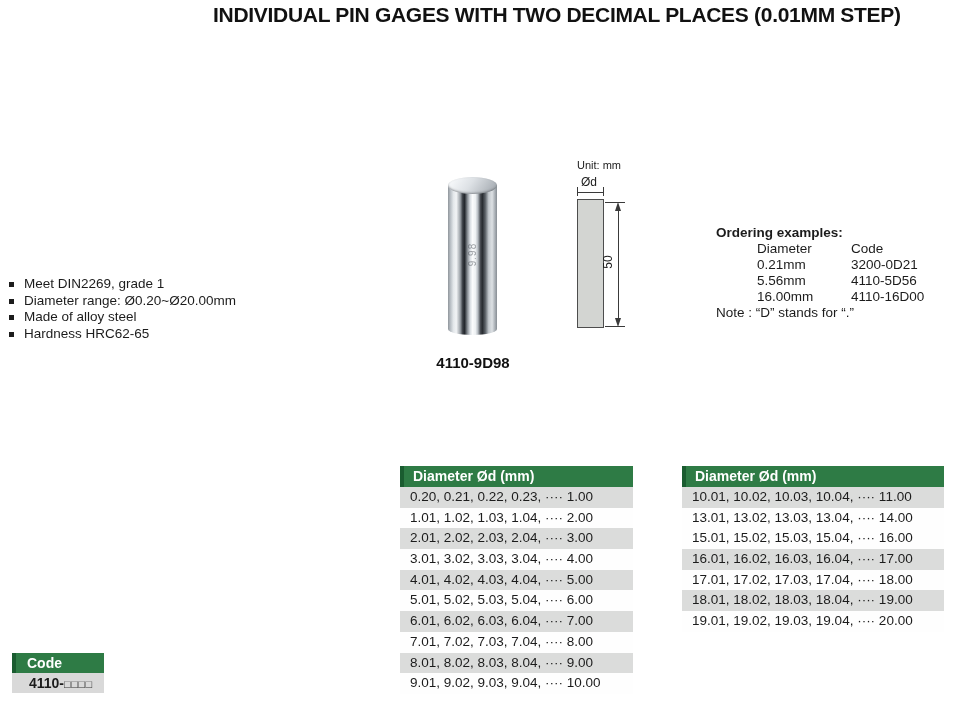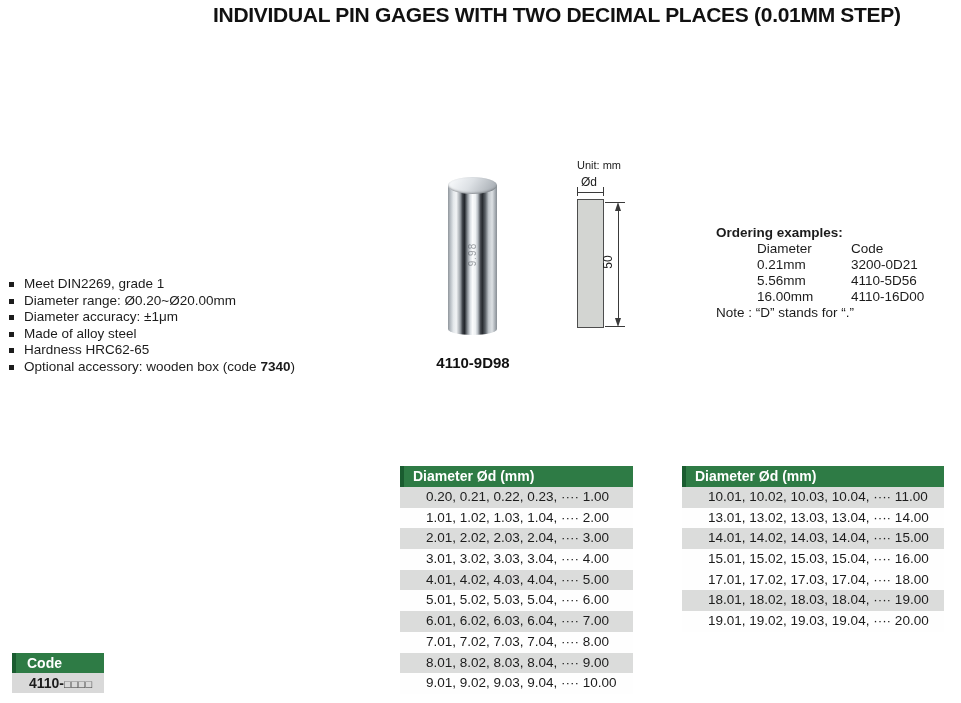--- a/index.html
+++ b/index.html
@@ -80,21 +80,21 @@
 
   
   .dia-table { position:absolute; top:466px; }
   .dia-table.t1 { left:400px; width:233px; }
   .dia-table.t2 { left:682px; width:262px; }
   .tbl-hdr {
     height:21px; line-height:21px; background:#2e7b45; border-left:4px solid #1a5c30;
     color:#ffffff; font-weight:bold; font-size:14px; padding-left:9px; white-space:pre;
   }
   .tbl-row {
-    height:20.7px; line-height:20.7px; font-size:13.5px; padding-left:26px;
+    height:20.7px; line-height:20.7px; font-size:13.5px; padding-left:10px;
     white-space:pre; color:#1c1c1c;
   }
   .tbl-row.odd  { background:#dbdcdb; }
   .tbl-row.even { background:#fefefe; }
 
   
   .code-box { position:absolute; left:12px; top:653px; width:92px; }
   .code-hdr {
     height:20px; line-height:20px; background:#2e7b45; border-left:4px solid #1a5c30;
     color:#fff; font-weight:bold; font-size:14px; padding-left:11px;
@@ -107,24 +107,22 @@
 </head>
 <body>
 
 <div class="page">
 
   <div class="title">INDIVIDUAL PIN GAGES WITH TWO DECIMAL PLACES (0.01MM STEP)</div>
 
   <ul class="features">
     <li><span class="bullet"></span><span>Meet DIN2269, grade 1</span></li>
     <li><span class="bullet"></span><span>Diameter range: Ø0.20~Ø20.00mm</span></li>
-    <li><span class="bullet"></span><span>Diameter accuracy: ±1μm</span></li>
     <li><span class="bullet"></span><span>Made of alloy steel</span></li>
     <li><span class="bullet"></span><span>Hardness HRC62-65</span></li>
-    <li><span class="bullet"></span><span>Optional accessory: wooden box (code </span><span class="bold">7340</span><span>)</span></li>
   </ul>
 
   <div class="pin-wrap">
     <div class="pin-body"></div>
     <div class="pin-top"></div>
     <div class="pin-marking">9.98</div>
   </div>
   <div class="model-label">4110-9D98</div>
 
   <div class="unit-label">Unit: mm</div>
@@ -172,22 +170,22 @@
     <div class="tbl-row odd">6.01, 6.02, 6.03, 6.04, ···· 7.00</div>
     <div class="tbl-row even">7.01, 7.02, 7.03, 7.04, ···· 8.00</div>
     <div class="tbl-row odd">8.01, 8.02, 8.03, 8.04, ···· 9.00</div>
     <div class="tbl-row even">9.01, 9.02, 9.03, 9.04, ···· 10.00</div>
   </div>
 
   <div class="dia-table t2">
     <div class="tbl-hdr">Diameter Ød (mm)</div>
     <div class="tbl-row odd">10.01, 10.02, 10.03, 10.04, ···· 11.00</div>
     <div class="tbl-row even">13.01, 13.02, 13.03, 13.04, ···· 14.00</div>
-    <div class="tbl-row odd">14.01, 14.02, 14.03, 14.04, ···· 15.00</div>
     <div class="tbl-row even">15.01, 15.02, 15.03, 15.04, ···· 16.00</div>
+    <div class="tbl-row odd">16.01, 16.02, 16.03, 16.04, ···· 17.00</div>
     <div class="tbl-row even">17.01, 17.02, 17.03, 17.04, ···· 18.00</div>
     <div class="tbl-row odd">18.01, 18.02, 18.03, 18.04, ···· 19.00</div>
     <div class="tbl-row even">19.01, 19.02, 19.03, 19.04, ···· 20.00</div>
   </div>
 
   <div class="code-box">
     <div class="code-hdr">Code</div>
     <div class="code-val"><span class="bold">4110-</span><span class="squares">□□□□</span></div>
   </div>
 

